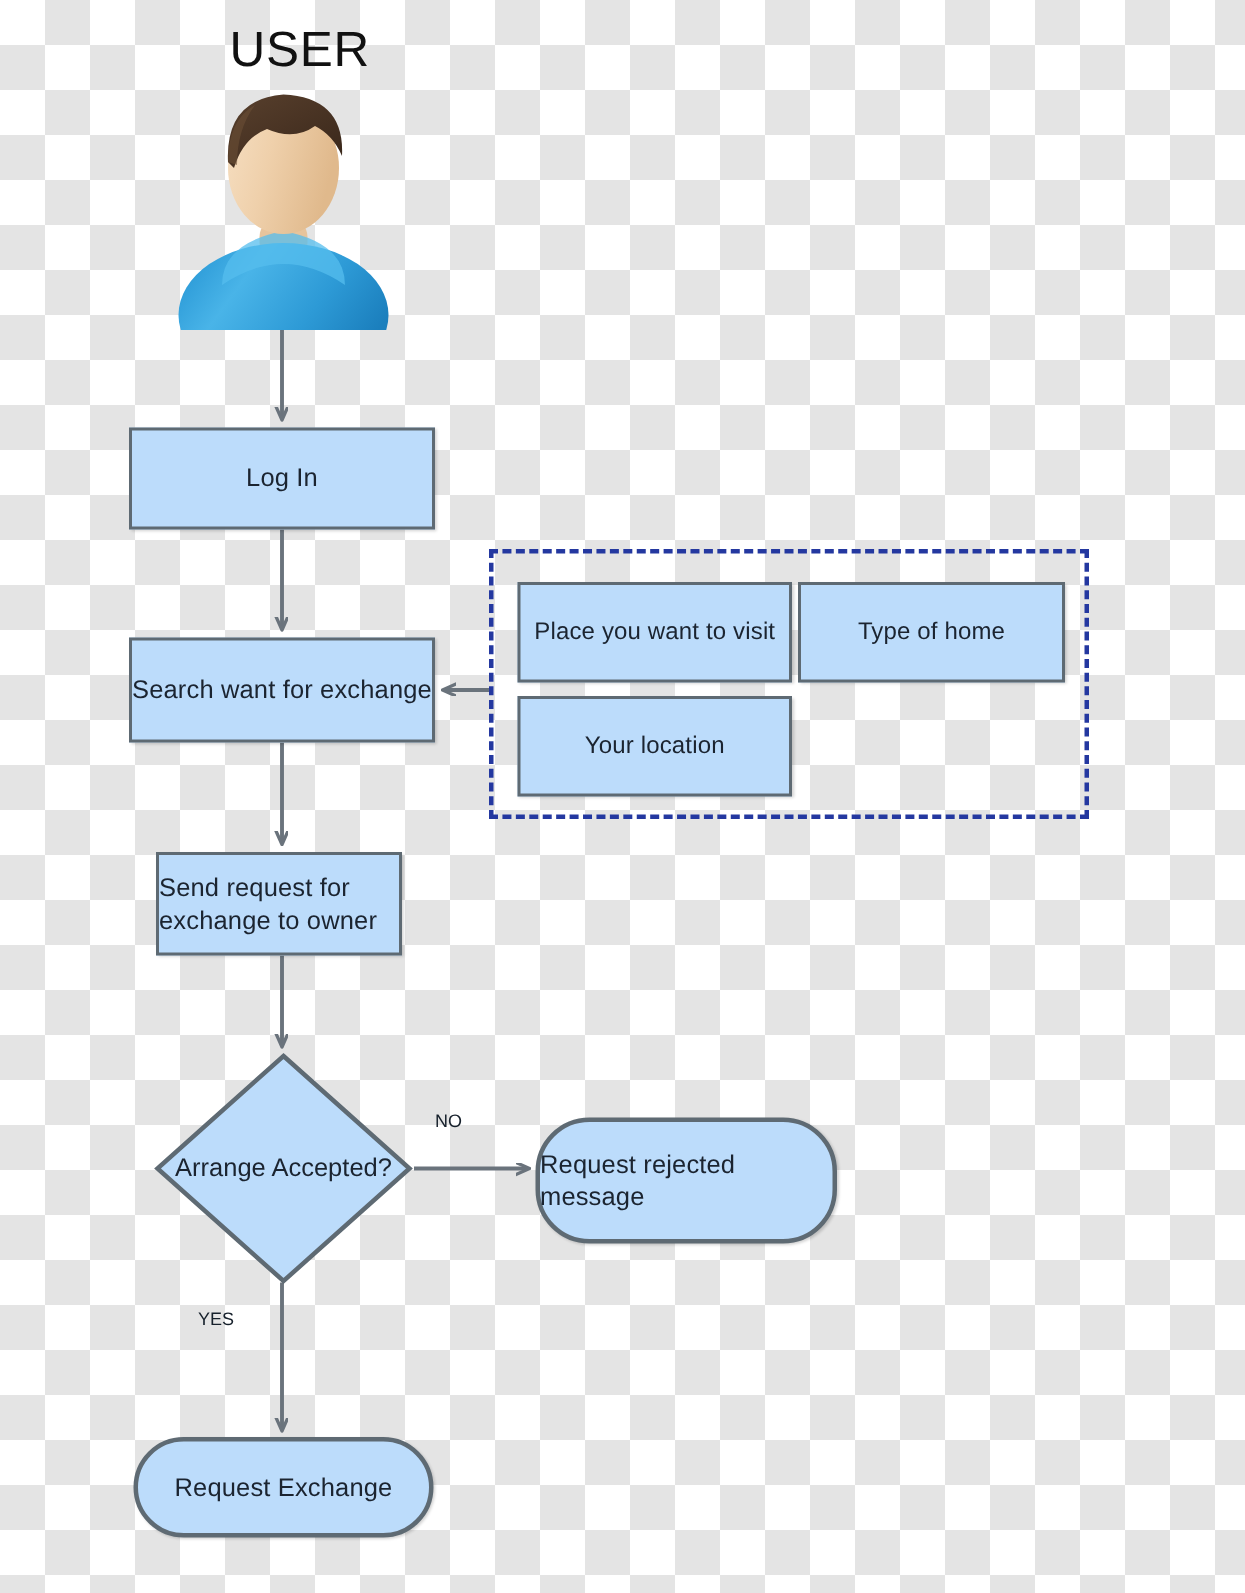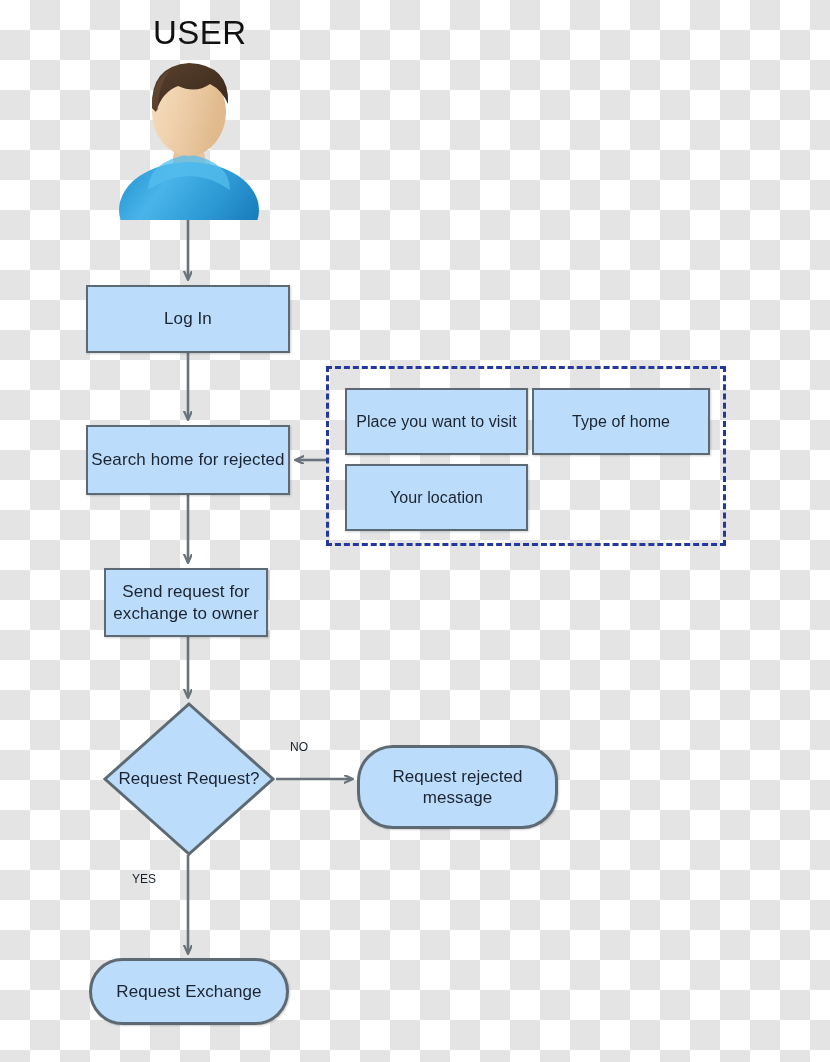--- a/index.html
+++ b/index.html
@@ -25,21 +25,21 @@
 
   .node {
     position: absolute;
     box-sizing: border-box;
     background: #bcdcfb;
     border: 2px solid #5e6a73;
     color: #1b2430;
     display: flex;
     align-items: center;
     justify-content: center;
-    text-align: center;
+    text-align: left;
     line-height: 1.25;
     font-size: 17px;
     letter-spacing: 0.1px;
     box-shadow: 1px 1px 2px rgba(0,0,0,0.18);
   }
   .node.small { font-size: 16px; }
   .node.rounded {
     border-radius: 36px;
     border-width: 3px;
   }
@@ -156,29 +156,29 @@
 
       <ellipse cx="71" cy="62" rx="37" ry="44" fill="url(#skin)"></ellipse>
 
       <path d="M34 58 Q32 16 71 13 Q112 15 110 54 Q104 40 92 34 Q78 44 60 36 Q44 42 38 62 Z" fill="url(#hair)"></path>
       <path d="M34 58 Q34 30 52 20 Q40 36 40 60 Z" fill="#6b4e36" opacity="0.6"></path>
     </svg>
   </div>
 
   <div class="node" style="left:86px; top:285px; width:204px; height:68px;">Log In</div>
 
-  <div class="node" style="left:86px; top:425px; width:204px; height:70px;">Search home for rejected</div>
+  <div class="node" style="left:86px; top:425px; width:204px; height:70px;">Search want for exchange</div>
 
   <div class="node" style="left:104px; top:568px; width:164px; height:69px;">Send request for exchange to owner</div>
 
   <div class="diamond-wrap" style="left:101px; top:700px; width:176px; height:158px;">
     <svg width="176" height="158" viewBox="0 0 176 158">
       <polygon points="88,4 172,79 88,154 4,79" fill="#bcdcfb" stroke="#5e6a73" stroke-width="3" stroke-linejoin="miter"></polygon>
     </svg>
-    <div class="diamond-label">Request Request?</div>
+    <div class="diamond-label">Arrange Accepted?</div>
   </div>
 
   <div class="node rounded" style="left:357px; top:745px; width:201px; height:84px;">Request rejected message</div>
 
   <div class="node rounded" style="left:89px; top:958px; width:200px; height:67px;">Request Exchange</div>
 
   <div class="group-box" style="left:326px; top:366px; width:400px; height:180px;">
   </div>
 
   <div class="node small" style="left:532px; top:388px; width:178px; height:67px;">Type of home</div>

